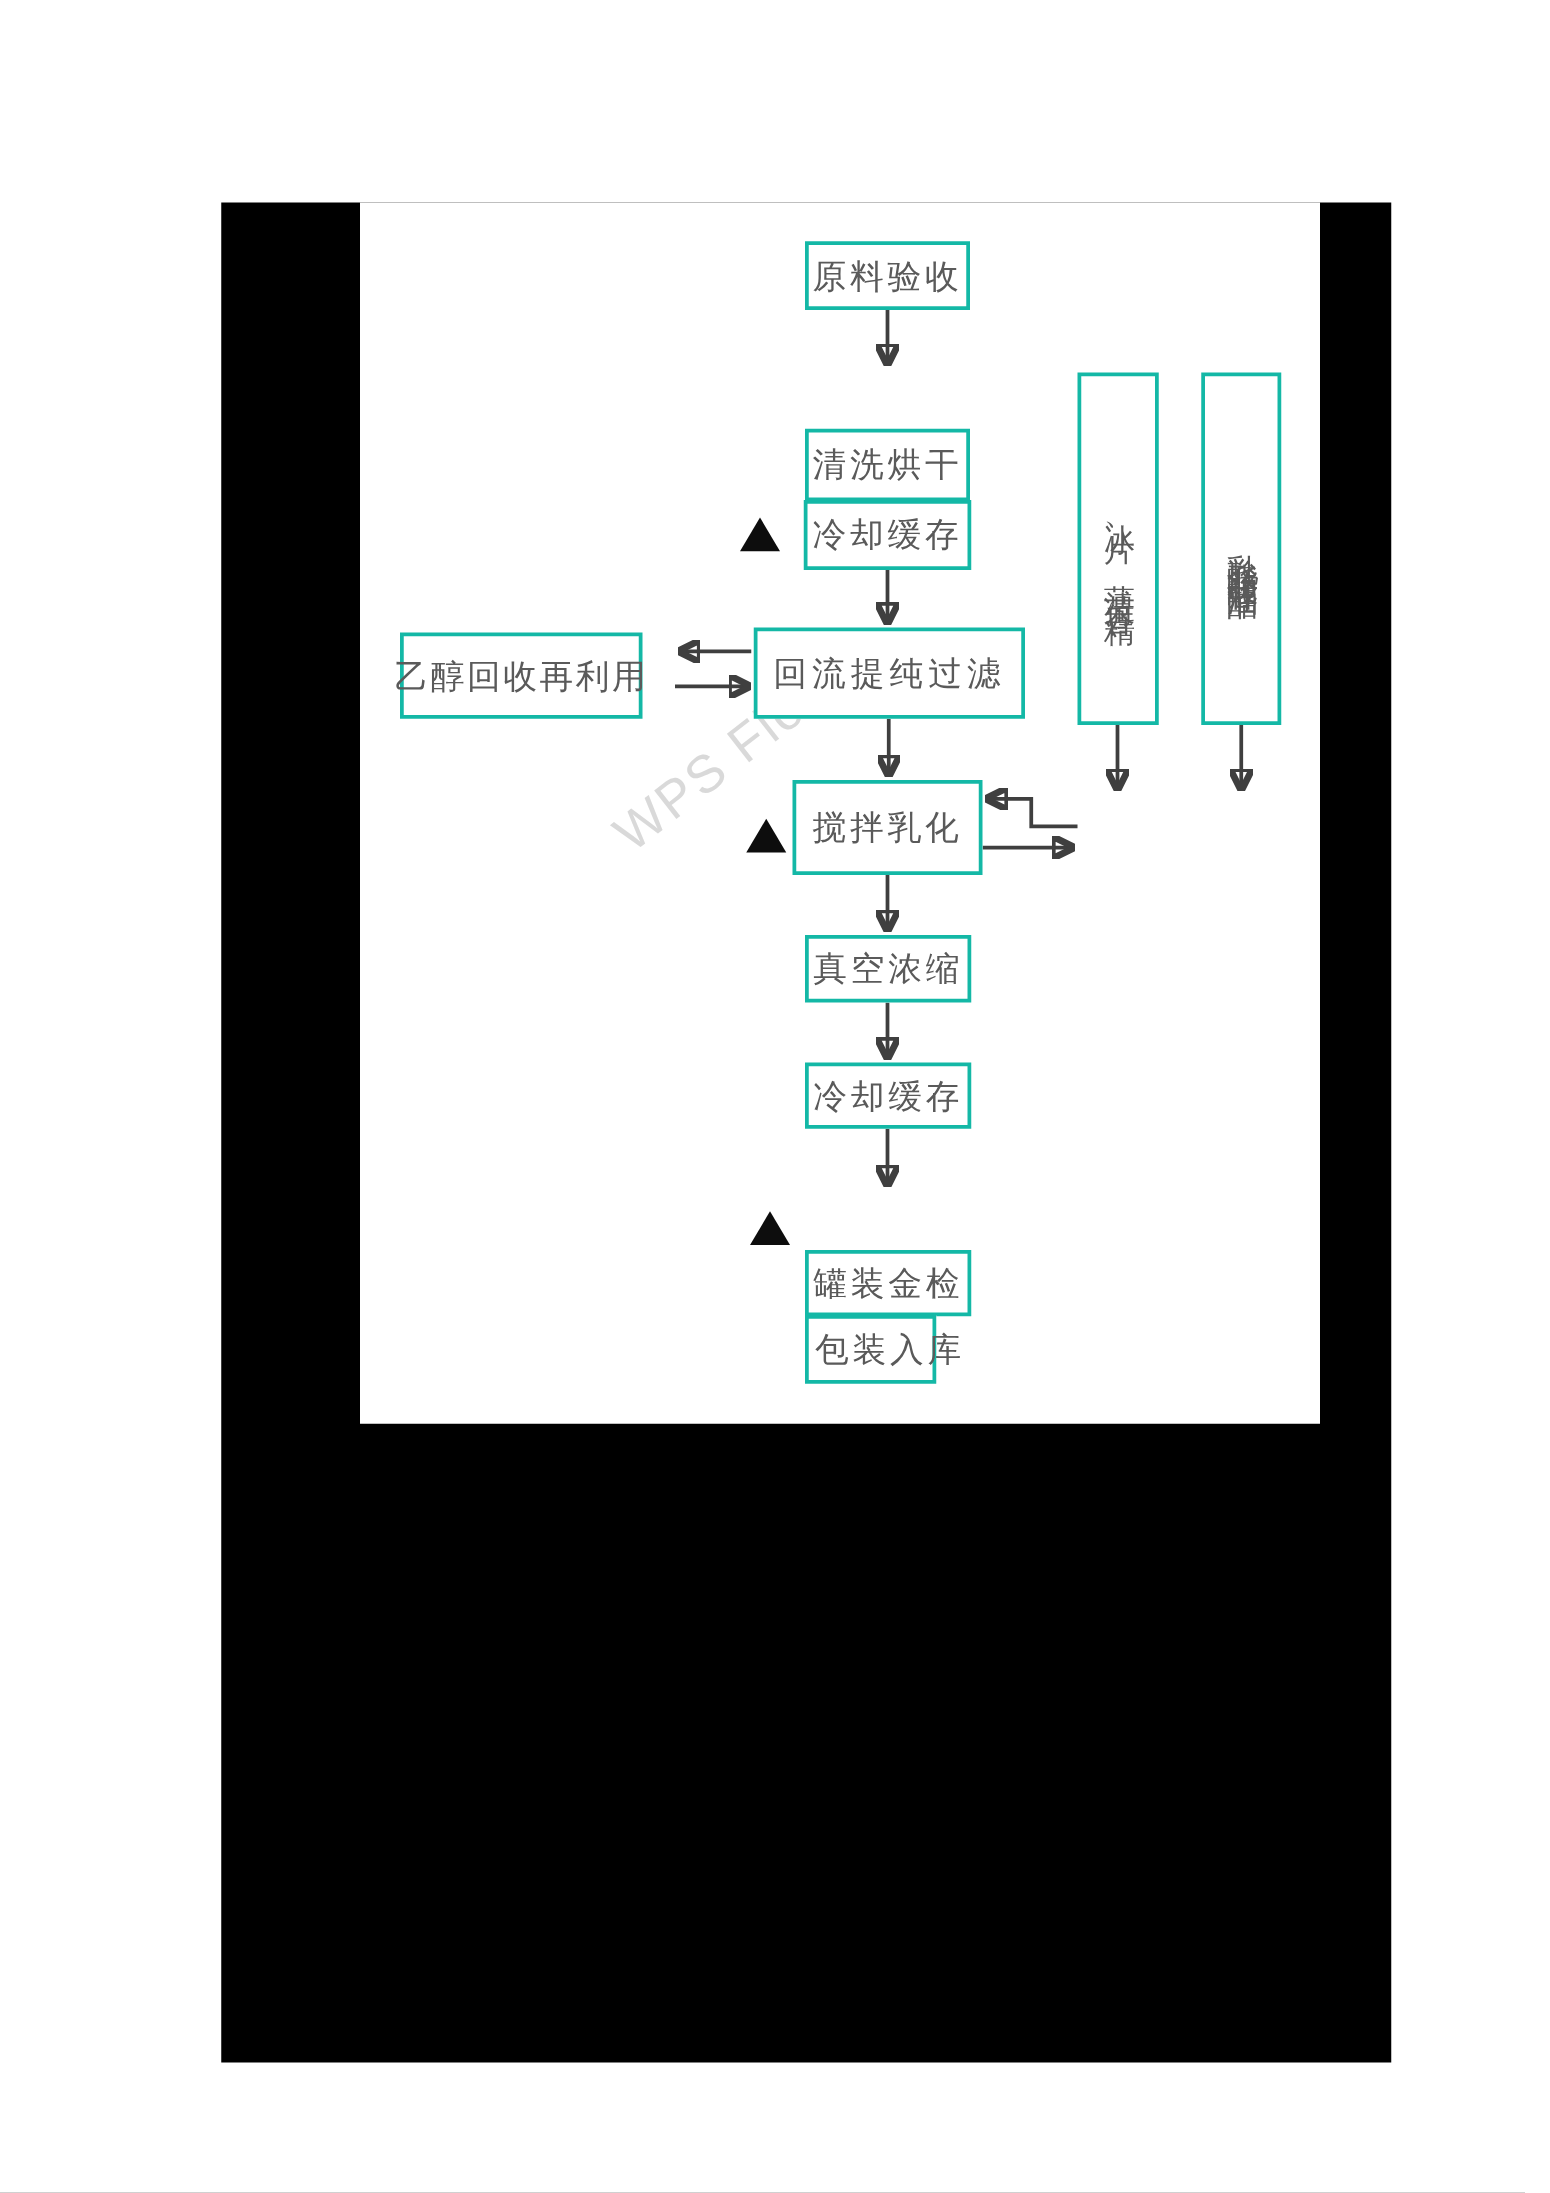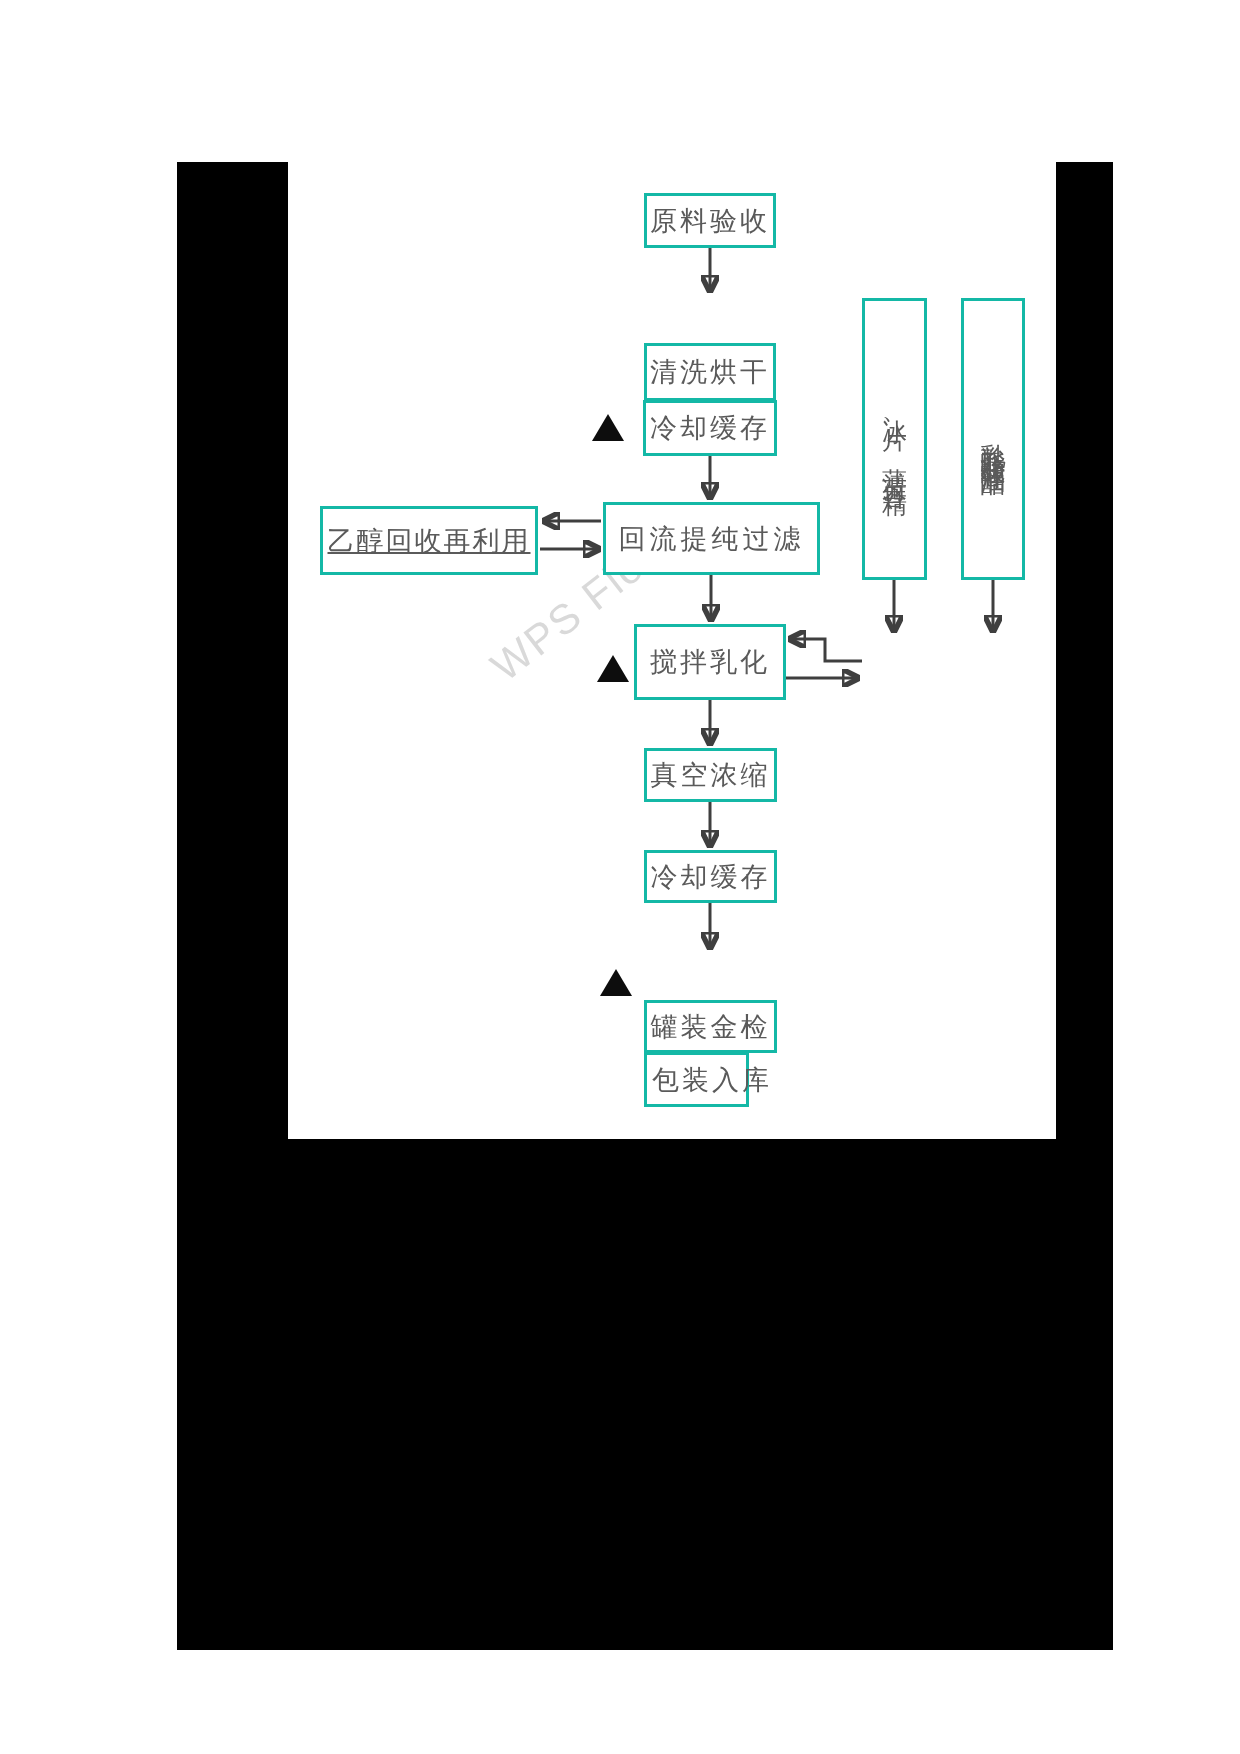--- a/index.html
+++ b/index.html
@@ -35,21 +35,21 @@
     letter-spacing:8px;
     white-space:normal;
     line-height:1;
     padding:14px 0;
   }
   .box.vertical.tight{letter-spacing:4px;}
   #box-raw        {left:644px;top:193px;width:132px;height:55px;}
   #box-wash       {left:644px;top:295px;width:132px;height:58px;margin-top:48px;}
   #box-grind      {left:643px;top:400px;width:134px;height:56px;}
   #box-reflux     {left:603px;top:502px;width:217px;height:73px;letter-spacing:4px;}
-  #box-ethanol    {left:320px;top:506px;width:218px;height:69px;letter-spacing:2px;text-decoration:underline;}
+  #box-ethanol    {left:320px;top:506px;width:194px;height:69px;letter-spacing:2px;}
   #box-emulsify   {left:634px;top:624px;width:152px;height:76px;}
   #box-vacmix     {left:862px;top:635px;width:173px;height:57px;}
   #box-additive1  {left:862px;top:298px;width:65px;height:282px;}
   #box-additive2  {left:961px;top:298px;width:64px;height:282px;}
   #box-concentrate{left:644px;top:748px;width:133px;height:54px;}
   #box-cool       {left:644px;top:850px;width:133px;height:53px;}
   #box-canning    {left:644px;top:952px;width:133px;height:53px;margin-top:48px;}
   #box-pack       {left:644px;top:1052px;width:105px;height:55px;padding-left:31px;}
   
   .tri{

